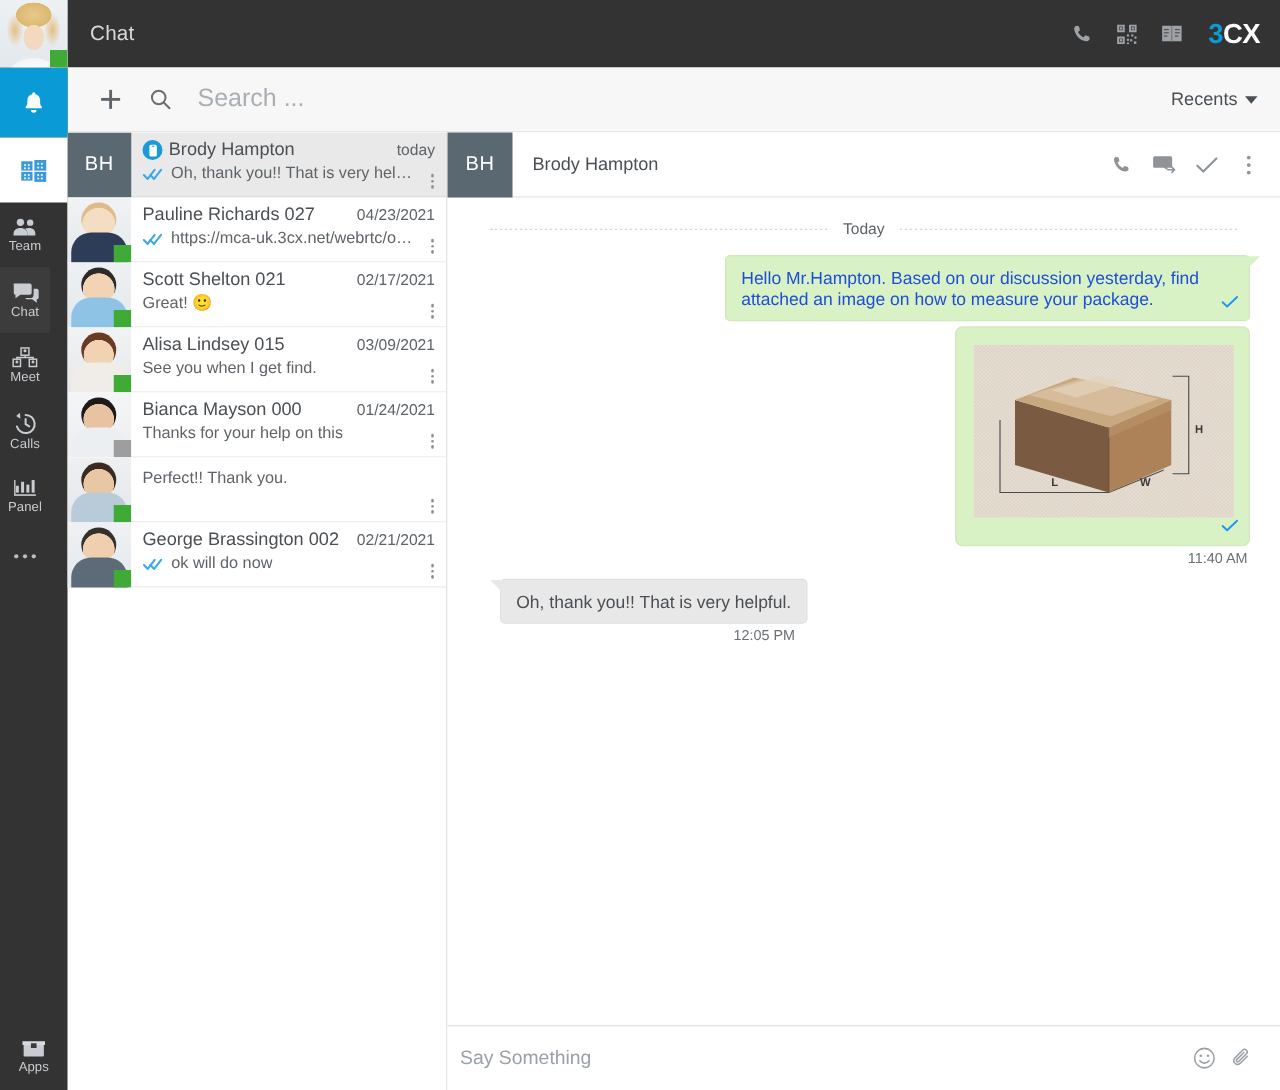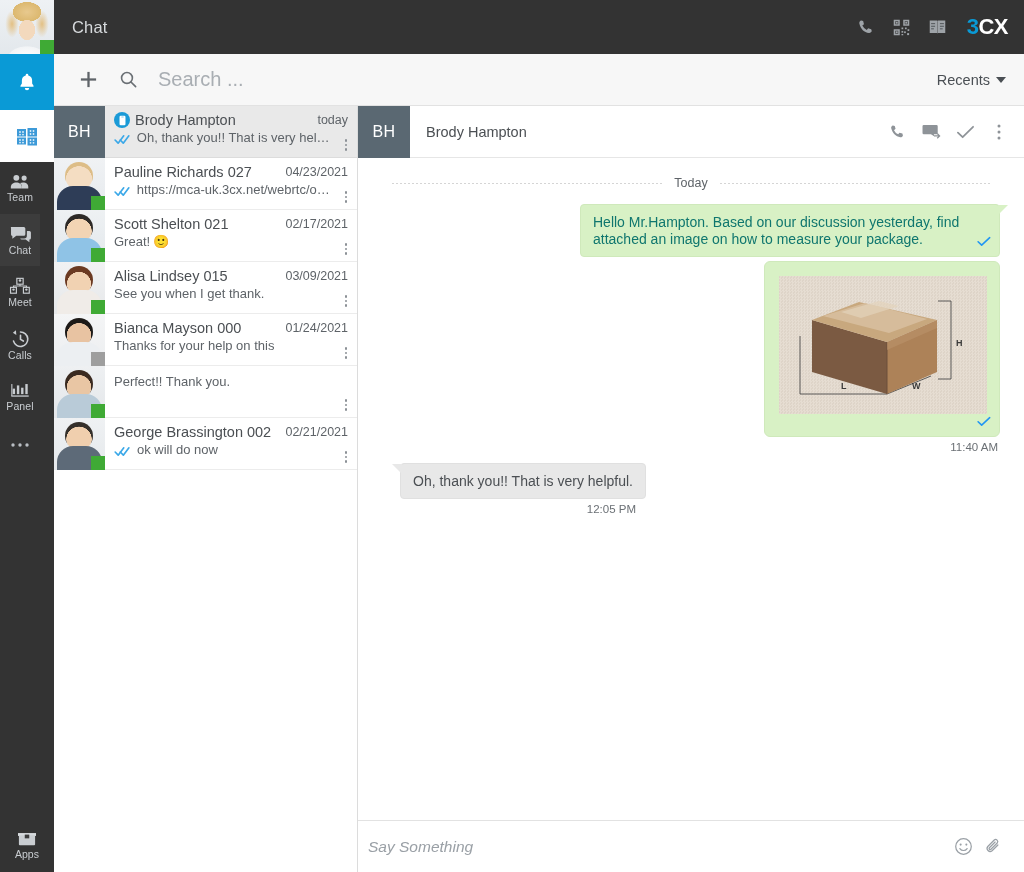--- a/index.html
+++ b/index.html
@@ -195,21 +195,21 @@
   .day-sep { display: flex; align-items: center; gap: 12px; margin: 18px 10px 14px; }
   .day-sep .ln { flex: 1 1 auto; height: 1px; background: repeating-linear-gradient(90deg,#d5d5d5 0 2px,transparent 2px 4px); }
   .day-sep .txt { font-size: 12.5px; color: #5e6368; }
 
   .msg-row { display: flex; margin-bottom: 4px; }
   .msg-row.out { justify-content: flex-end; }
   .msg-row.in { justify-content: flex-start; padding-left: 18px; }
 
   .bubble {
     position: relative; border-radius: 4px; padding: 9px 12px 8px 12px;
-    font-size: 14px; line-height: 17px; max-width: 420px; color: #0f766e;
+    font-size: 14px; line-height: 17px; max-width: 420px; color: #1d4ed8;
   }
   .bubble.out { background: #d8f1c5; border: 1px solid #cfe9bb; }
   .bubble.in { background: #e8e8e8; border: 1px solid #e0e0e0; color: #4b4f53; }
   .bubble.out::after {
     content: ""; position: absolute; right: -9px; top: 0;
     border-width: 0 0 10px 10px; border-style: solid;
     border-color: transparent transparent transparent #d8f1c5;
   }
   .bubble.in::after {
     content: ""; position: absolute; left: -9px; top: 0;
@@ -229,21 +229,21 @@
     position: relative; overflow: hidden;
   }
 
   
   .composer {
     height: 52px; flex: 0 0 52px; border-top: 1px solid #e2e2e2; background: #fff;
     display: flex; align-items: center; padding: 0 16px 0 10px;
   }
   .composer-input {
     flex: 1 1 auto; border: none; outline: none; background: transparent;
-    font-family: "Liberation Sans", sans-serif; font-size: 15.5px; color: #be185d; font-style: italic;
+    font-family: "Liberation Sans", sans-serif; font-size: 15.5px; color: #be185d;
   }
   .composer-input::placeholder { color: #9aa0a6; }
   .comp-icon { width: 30px; height: 30px; display: flex; align-items: center; justify-content: center; color: #9aa0a6; cursor: pointer; }
 </style>
 </head>
 <body>
 
 <div id="app">
 
   <div class="rail">
@@ -519,21 +519,21 @@
           <div class="chat-av">
             <div class="ph f2"></div>
             <div class="status-dot avail"></div>
           </div>
           <div class="chat-main">
             <div class="chat-top">
               <span class="chat-name">Alisa Lindsey 015</span>
               <span class="chat-date">03/09/2021</span>
             </div>
             <div class="chat-sub">
-              <span class="chat-prev">See you when I get thank.</span>
+              <span class="chat-prev">See you when I get find.</span>
             </div>
             <div class="kebab">
                 <i></i>
                 <i></i>
                 <i></i>
               </div>
           </div>
         </div>
 
         <div class="chat-row">

